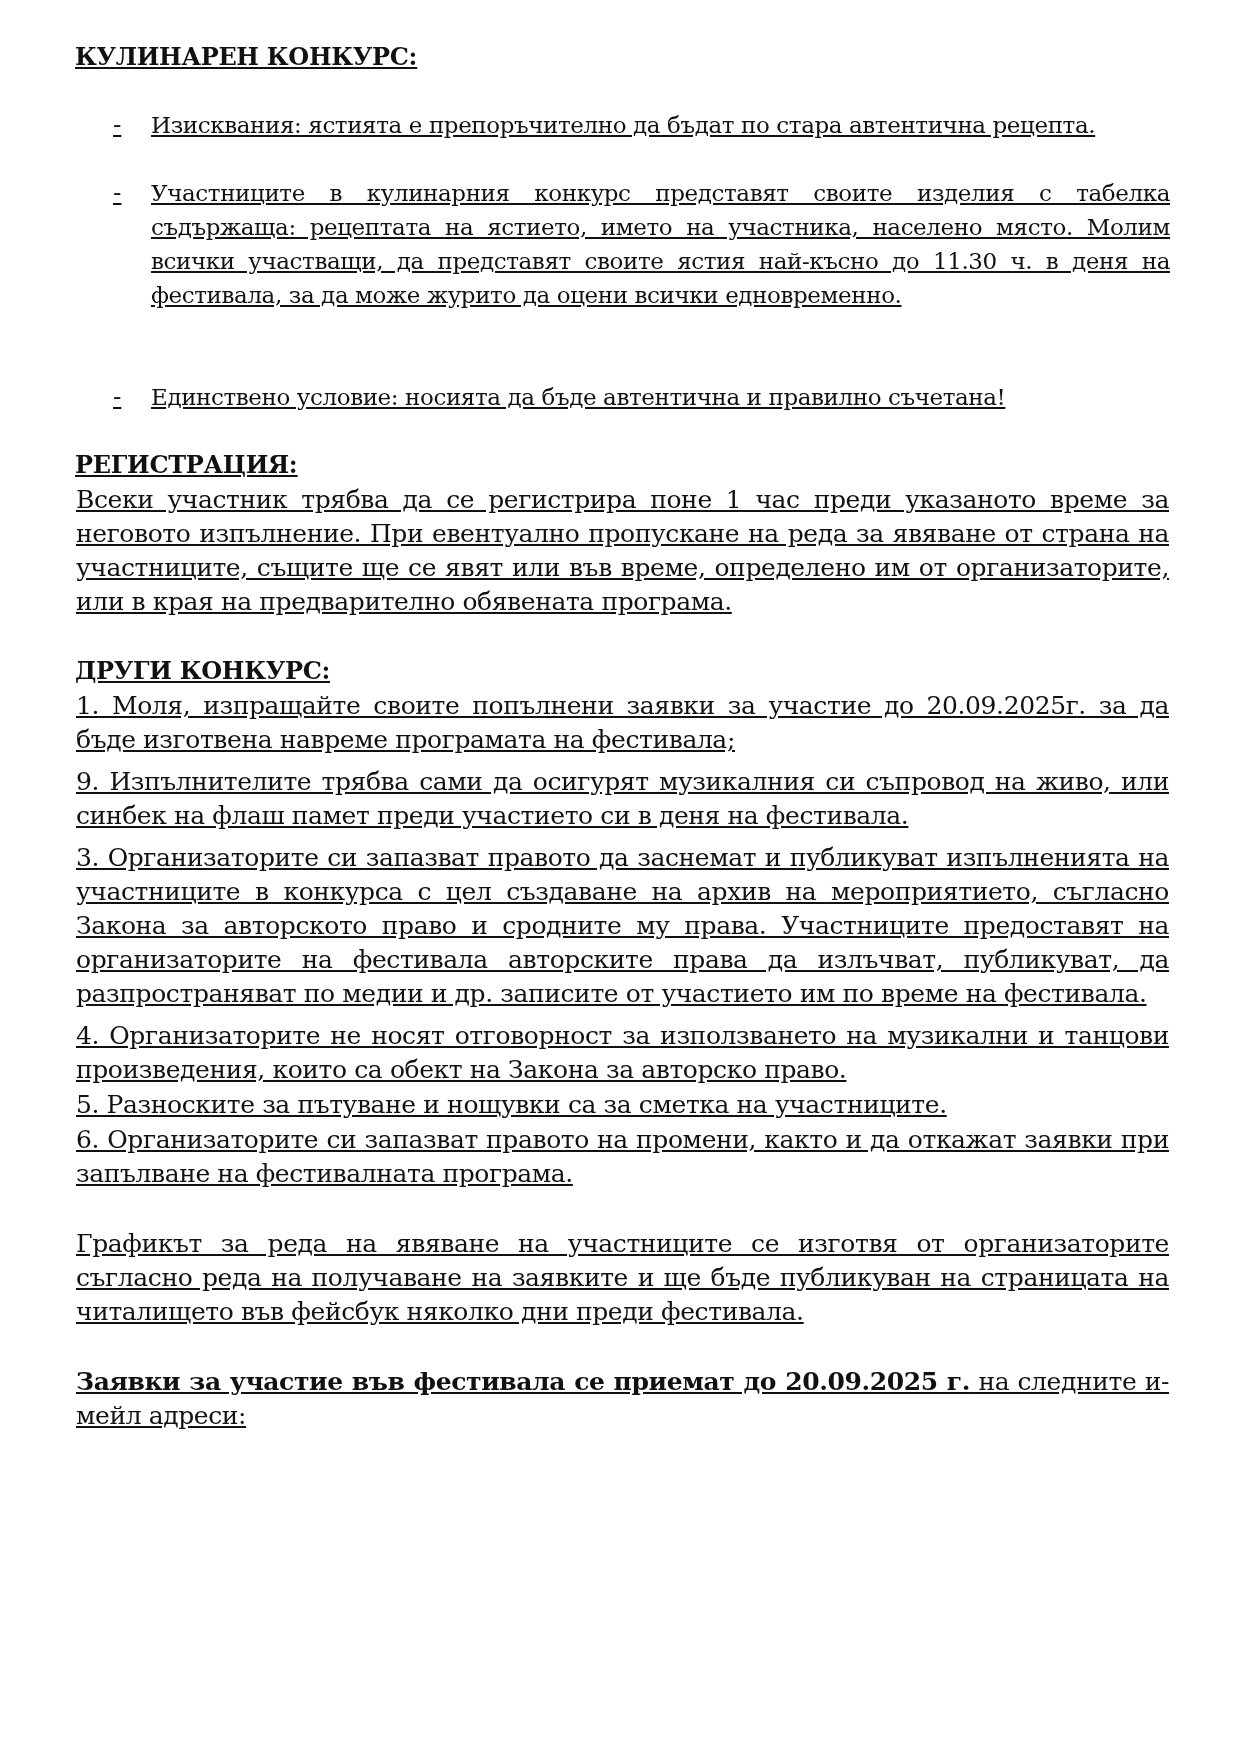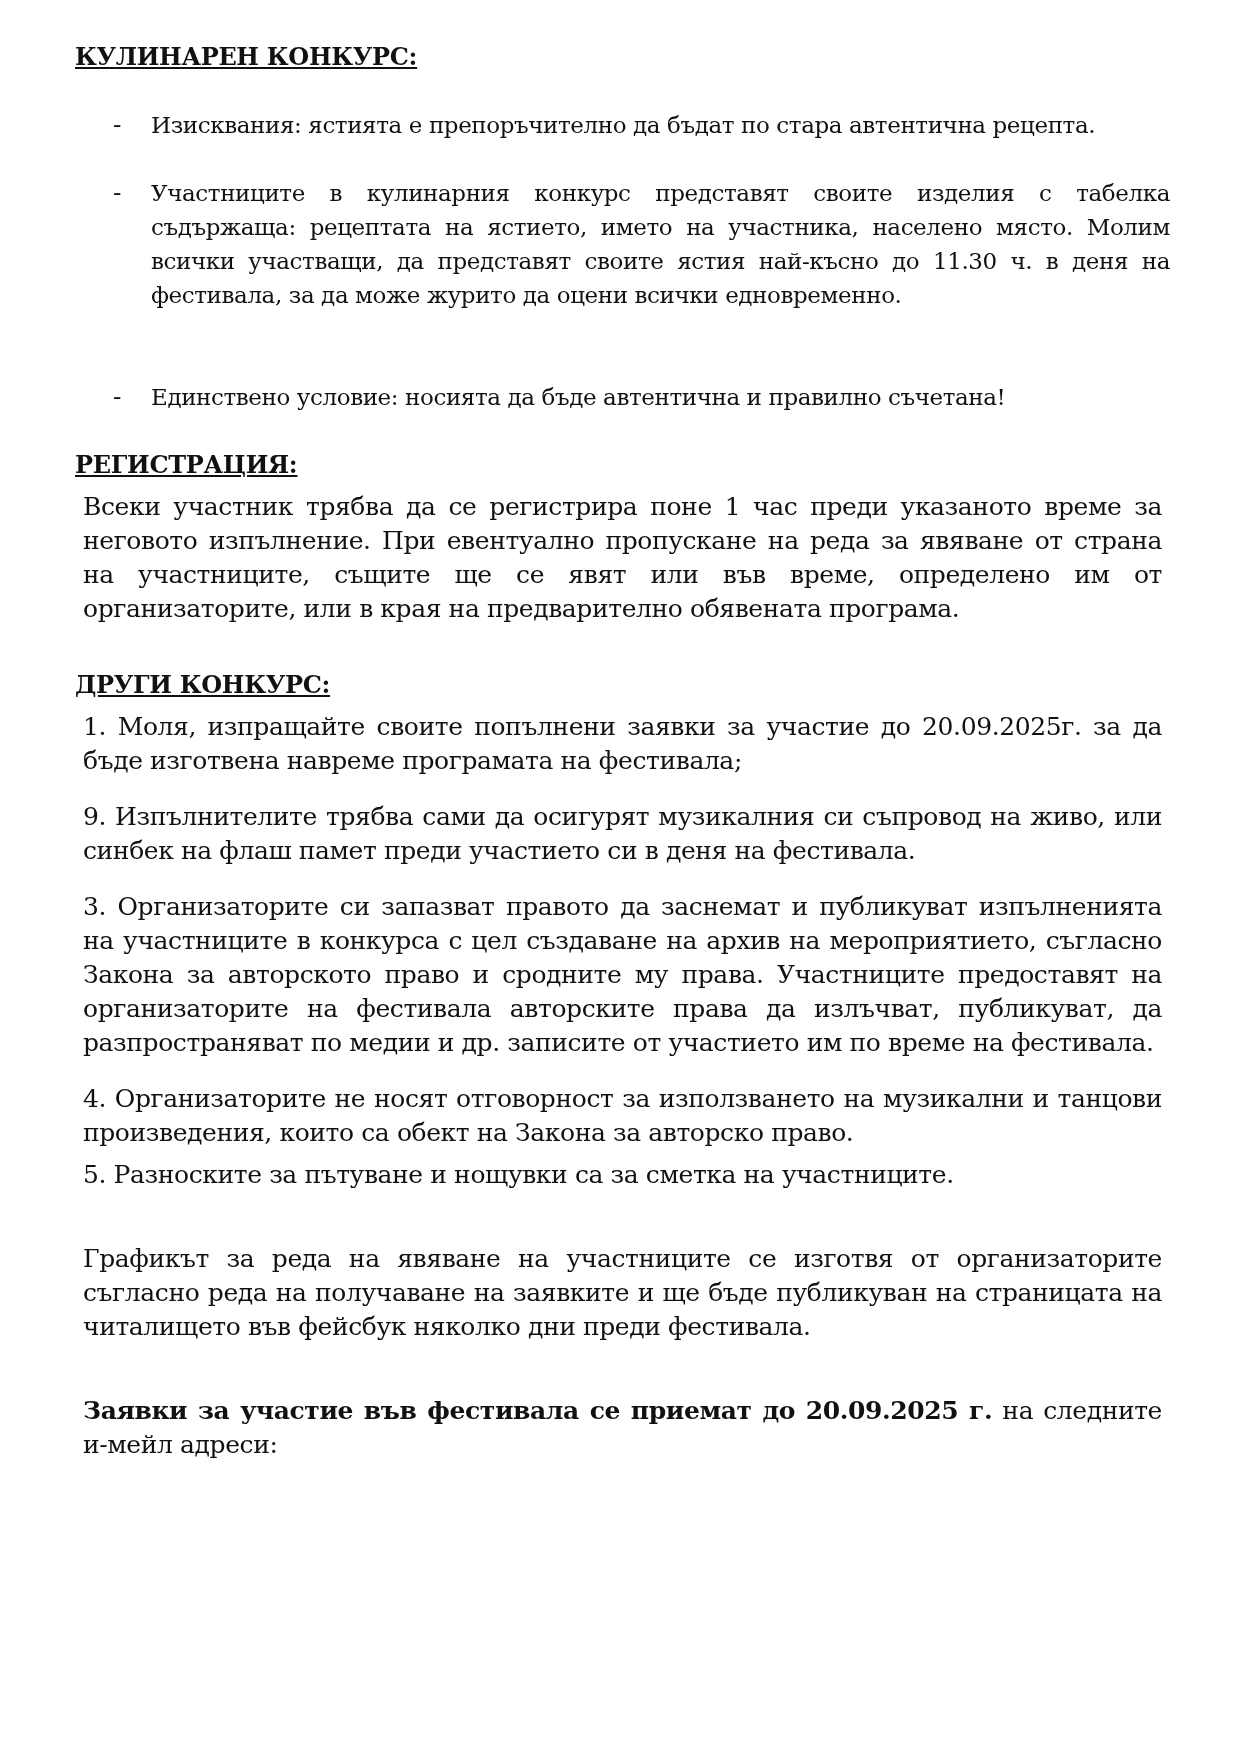--- a/index.html
+++ b/index.html
@@ -1,26 +1,26 @@
 <!DOCTYPE html>
 <html><head>
   <meta charset="utf-8">
   <style>
     html, body { margin: 0; padding: 0; background: #ffffff; }
     body {
       width: 1240px; height: 1755px; position: relative; overflow: hidden;
       font-family: "DejaVu Serif", "Liberation Serif", serif;
       color: #111;
     }
-    .page { position: absolute; left: 75px; top: 40px; width: 1095px; }
+    .page { position: absolute; left: 75px; top: 40px; width: 1095px; text-decoration: underline; }
     .heading {
       font-weight: bold; text-decoration: underline; font-size: 24px;
       line-height: 34px; letter-spacing: -0.3px; margin: 0;
     }
-    .para { font-size: 25px; line-height: 34px; margin: 8px; text-align: justify; letter-spacing: -0.4px; }
+    .para { font-size: 25px; line-height: 34px; margin: 1px; text-align: justify; letter-spacing: -0.4px; }
     .bullet { display: flex; margin: 0; }
     .bullet .dash { width: 76px; padding-left: 38px; box-sizing: border-box; font-size: 25px; line-height: 34px; flex: none; }
     .bullet .text { flex: 1; font-size: 23px; line-height: 34px; text-align: justify; letter-spacing: -0.4px; }
     .gap-l { height: 34px; }
     .gap-s { height: 6px; }
     b { font-weight: bold; }
   </style>
 </head>
 <body>
 
@@ -52,20 +52,21 @@
 
   <p class="heading">ДРУГИ КОНКУРС:</p>
   <p class="para">1. Моля, изпращайте своите попълнени заявки за участие до 20.09.2025г. за да бъде изготвена навреме програмата на фестивала;</p>
   <div class="gap-s"></div>
   <p class="para">9. Изпълнителите трябва сами да осигурят музикалния си съпровод на живо, или синбек на флаш памет преди участието си в деня на фестивала.</p>
   <div class="gap-s"></div>
   <p class="para">3. Организаторите си запазват правото да заснемат и публикуват изпълненията на участниците в конкурса с цел създаване на архив на мероприятието, съгласно Закона за авторското право и сродните му права. Участниците предоставят на организаторите на фестивала авторските права да излъчват, публикуват, да разпространяват по медии и др.  записите от участието им по време на фестивала.</p>
   <div class="gap-s"></div>
   <p class="para">4. Организаторите не носят отговорност за използването на музикални и танцови произведения, които са обект на Закона за авторско право.</p>
   <p class="para">5. Разноските за пътуване и нощувки са за сметка на участниците.</p>
+  <p class="para">6. Организаторите си запазват правото на промени, както и да откажат заявки при запълване на фестивалната програма.</p>
   <div class="gap-l"></div>
 
   <p class="para">Графикът за реда на явяване на участниците се изготвя от организаторите съгласно реда на получаване на заявките и ще бъде публикуван на страницата на читалището във фейсбук няколко дни преди фестивала.</p>
   <div class="gap-l"></div>
 
   <p class="para"><b>Заявки за участие във фестивала се приемат до 20.09.2025 г.</b><span> на следните и-мейл адреси:</span></p>
 
 </div>
 
 </body></html>

